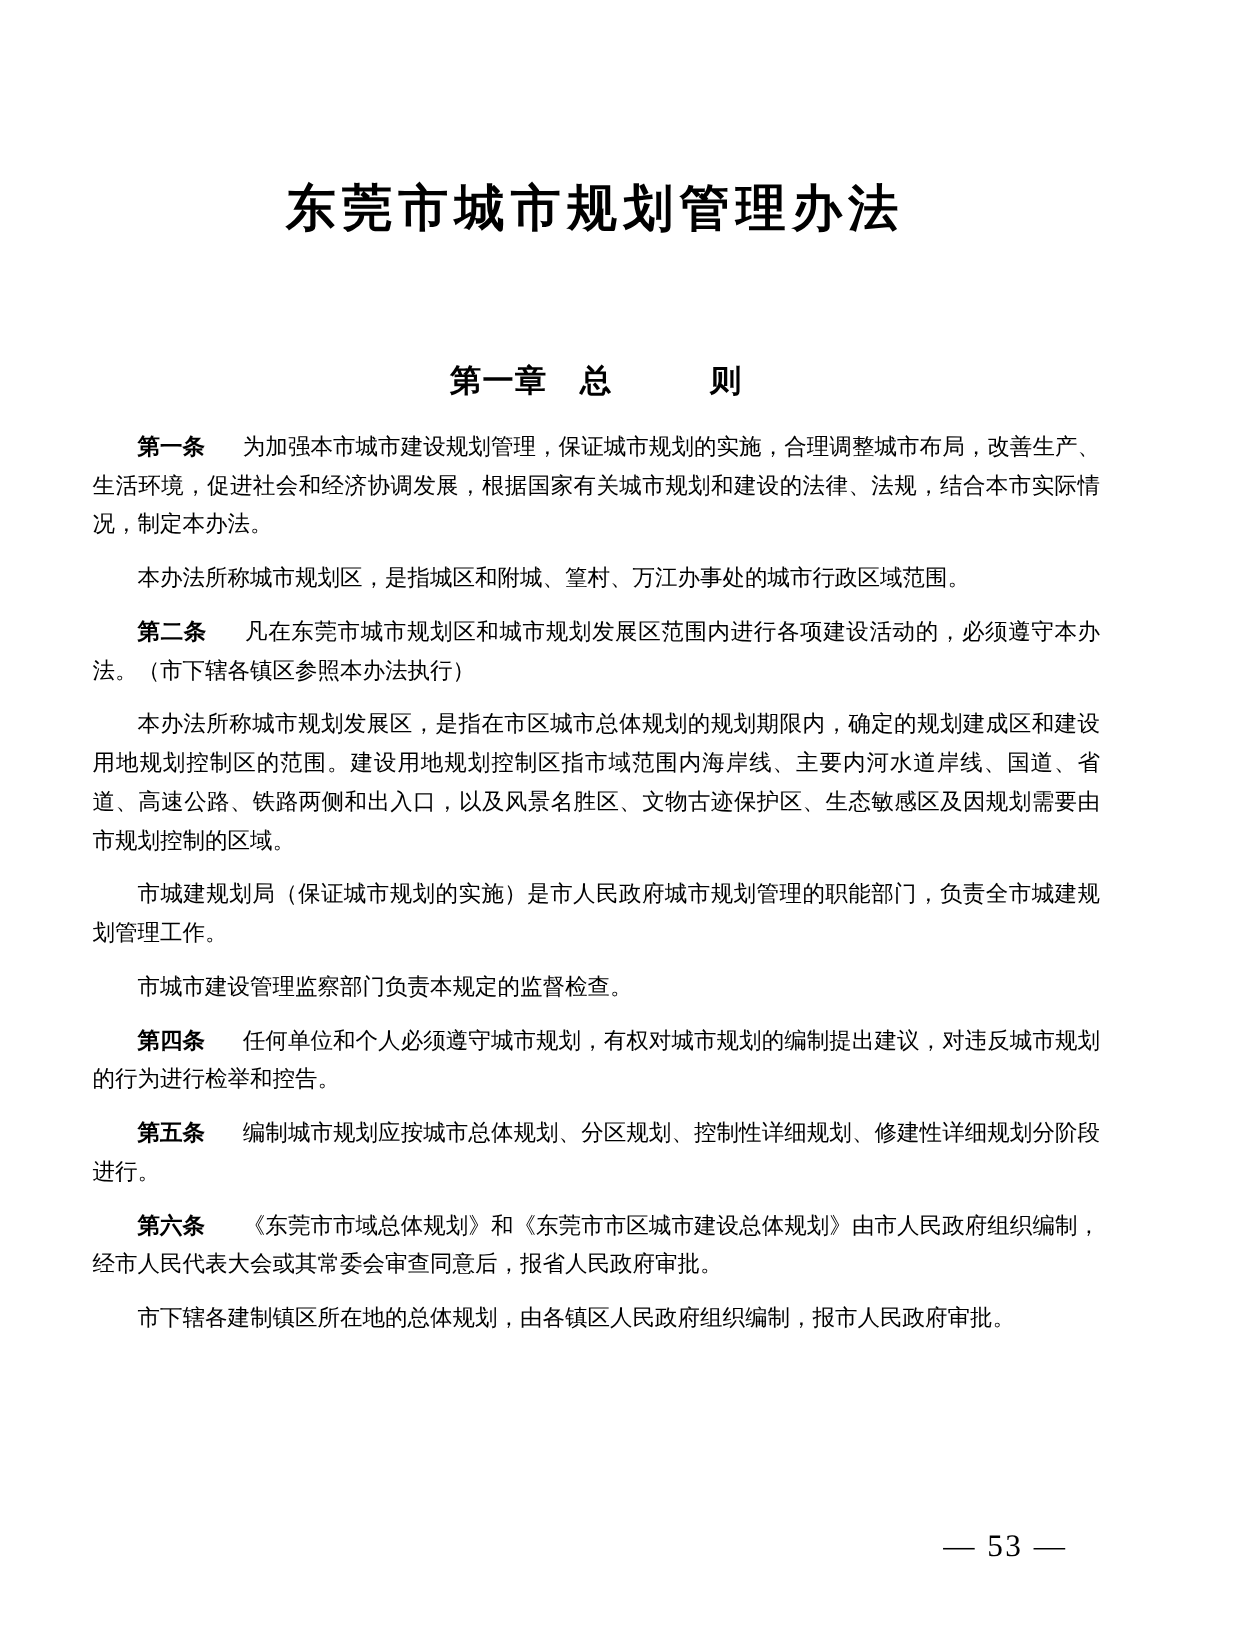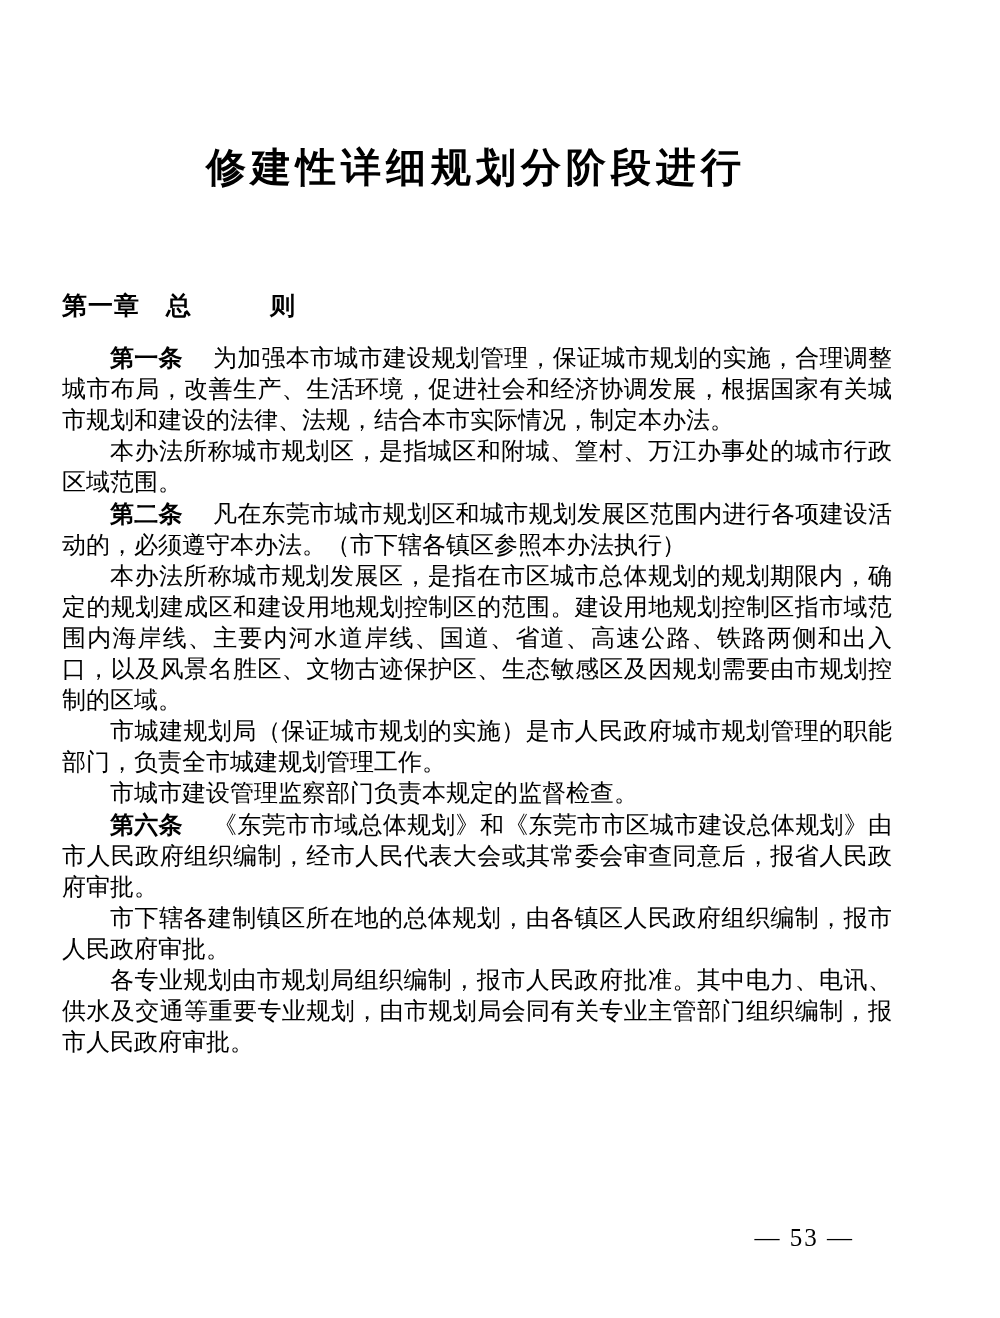--- a/index.html
+++ b/index.html
@@ -31,33 +31,34 @@
     white-space: pre;
   }
   .content {
     position: absolute;
     top: 288px;
     left: 62px;
     width: 830px;
   }
   .chapter-heading {
     margin: 4px 0 20px 0;
+    text-align: center;
     font-family: "Liberation Sans", sans-serif;
     font-weight: bold;
     font-size: 25px;
     line-height: 34px;
     letter-spacing: 1px;
     white-space: pre;
   }
   .chapter-heading:first-child {
     margin-top: 0;
   }
   .body-para {
-    margin: 0;
-    font-size: 24px;
+    margin: 12px;
+    font-size: 18px;
     line-height: 31px;
     text-align: justify;
     text-indent: 2em;
     word-break: break-all;
   }
   .body-para b {
     font-family: "Liberation Sans", sans-serif;
     font-weight: bold;
   }
   .lead-gap {
@@ -70,29 +71,30 @@
     right: 146px;
     font-size: 25px;
     letter-spacing: 2px;
     white-space: pre;
   }
 </style>
 </head>
 <body>
 
 <div class="page">
-  <h1 class="doc-title">修建性详细规划分阶段进行</h1>
+  <h1 class="doc-title">东莞市城市规划管理办法</h1>
 
   <div class="content" id="content">
       <h2 class="chapter-heading">第一章　总　　　则</h2>
       <p class="body-para"><b>第一条</b><span class="lead-gap"></span><span>为加强本市城市建设规划管理，保证城市规划的实施，合理调整城市布局，改善生产、生活环境，促进社会和经济协调发展，根据国家有关城市规划和建设的法律、法规，结合本市实际情况，制定本办法。</span></p>
       <p class="body-para"><span>本办法所称城市规划区，是指城区和附城、篁村、万江办事处的城市行政区域范围。</span></p>
       <p class="body-para"><b>第二条</b><span class="lead-gap"></span><span>凡在东莞市城市规划区和城市规划发展区范围内进行各项建设活动的，必须遵守本办法。（市下辖各镇区参照本办法执行）</span></p>
       <p class="body-para"><span>本办法所称城市规划发展区，是指在市区城市总体规划的规划期限内，确定的规划建成区和建设用地规划控制区的范围。建设用地规划控制区指市域范围内海岸线、主要内河水道岸线、国道、省道、高速公路、铁路两侧和出入口，以及风景名胜区、文物古迹保护区、生态敏感区及因规划需要由市规划控制的区域。</span></p>
       <p class="body-para"><span>市城建规划局（保证城市规划的实施）是市人民政府城市规划管理的职能部门，负责全市城建规划管理工作。</span></p>
       <p class="body-para"><span>市城市建设管理监察部门负责本规定的监督检查。</span></p>
+      <p class="body-para"><b>第四条</b><span class="lead-gap"></span><span>任何单位和个人必须遵守城市规划，有权对城市规划的编制提出建议，对违反城市规划的行为进行检举和控告。</span></p>
+      <p class="body-para"><b>第五条</b><span class="lead-gap"></span><span>编制城市规划应按城市总体规划、分区规划、控制性详细规划、修建性详细规划分阶段进行。</span></p>
       <p class="body-para"><b>第六条</b><span class="lead-gap"></span><span>《东莞市市域总体规划》和《东莞市市区城市建设总体规划》由市人民政府组织编制，经市人民代表大会或其常委会审查同意后，报省人民政府审批。</span></p>
       <p class="body-para"><span>市下辖各建制镇区所在地的总体规划，由各镇区人民政府组织编制，报市人民政府审批。</span></p>
-      <p class="body-para"><span>各专业规划由市规划局组织编制，报市人民政府批准。其中电力、电讯、供水及交通等重要专业规划，由市规划局会同有关专业主管部门组织编制，报市人民政府审批。</span></p>
     </div>
 
   <div class="page-number">— 53 —</div>
 </div>
 
 </body></html>

